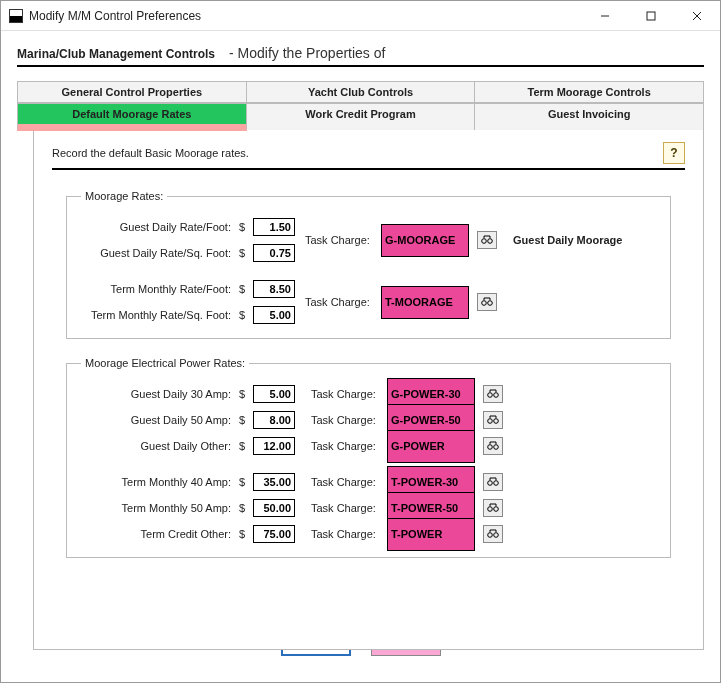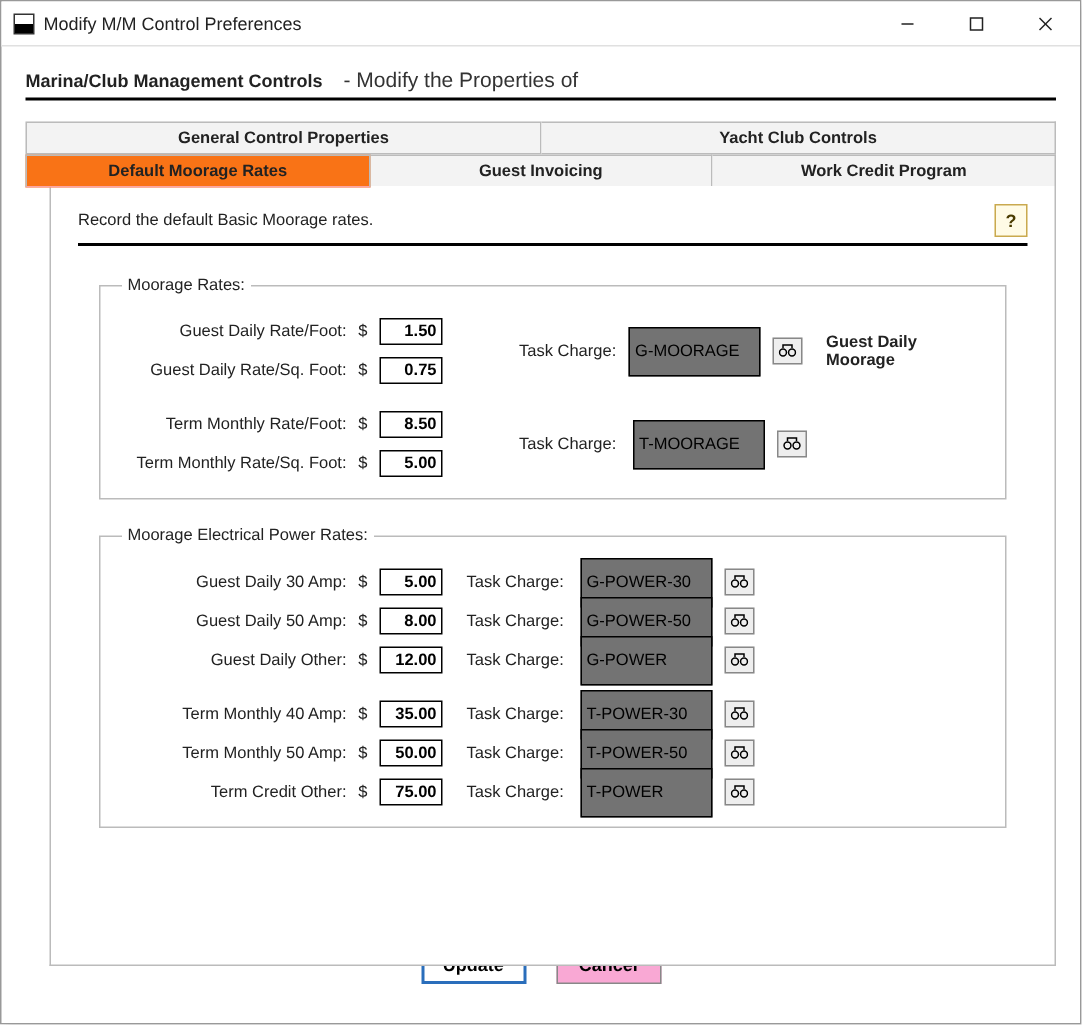--- a/index.html
+++ b/index.html
@@ -24,21 +24,21 @@
   .subtitle-row .h1 { font-weight: bold; font-size: 12px; }
   .subtitle-row .h2 { font-size: 14px; color: #333; }
   .tabs { margin-top: 14px; position: relative; }
   .tabrow { display: flex; }
   .tab {
     flex: 1; text-align: center; padding: 4px 0;
     background: #f3f3f3; border: 1px solid #bbb;
     font-weight: bold; font-size: 11px;
   }
   .tab + .tab { border-left: none; }
-  .tab.active { background: #f97316; border-bottom: 1px solid #fca5a5; position: relative; z-index: 2;}
+  .tab.active { background: #22c55e; border-bottom: 7px solid #fca5a5; position: relative; z-index: 2;}
   .tabpanel {
     border: 1px solid #bbb; border-top: none;
     padding: 12px 18px 40px 18px;
     min-height: 520px;
     position: relative; top: -1px; background: #fff; z-index: 1; margin-left: 16px;
   }
   .instruction-row { display: flex; align-items: center; border-bottom: 2px solid #000; padding-bottom: 4px; margin-bottom: 20px;}
   .instruction-row .txt { flex: 1; }
   .helpbtn { width: 22px; height: 22px; border: 1px solid #c9a94f; background: #fffbe6; display: flex; align-items: center; justify-content: center; font-weight: bold; color: #4a3b00; font-size: 12px;}
   fieldset {
@@ -52,29 +52,29 @@
   .lbl { width: 150px; text-align: right; }
   .dollar { width: 10px; text-align: right; padding-right: 2px;}
   .val {
     width: 42px; height: 18px; border: 1px solid #000;
     text-align: right; padding: 1px 3px 1px 1px;
     font-size: 11px; font-weight: bold; background: #fff;
   }
   .tc-lbl { margin-left: 10px; width: 70px;}
   .tc-val {
     width: 88px; height: 33px; border: 1px solid #000;
-    padding: 1px 3px; font-size: 11px; font-weight: normal; background: #737373;
+    padding: 1px 3px; font-size: 11px; font-weight: bold; background: #ec4899;
   }
   .lookup {
     width: 20px; height: 18px; border: 1px solid #888; background: #eee;
     display: flex; align-items: center; justify-content: center; margin-left: 2px;
   }
   .lookup svg { width: 12px; height: 10px; }
   .side-lbl { margin-left: 10px; font-weight: bold; font-size: 11px;}
-  .two-row-wrap { display: flex; gap: 41px; }
+  .two-row-wrap { display: flex; }
   .two-row-wrap .left { display: flex; flex-direction: column; }
   .two-row-wrap .right { display: flex; flex-direction: column; justify-content: center; align-items: flex-start; padding-left: 0;}
   .footer-btns {
     position: absolute; left: 0; right: 0; bottom: 26px;
     display: flex; justify-content: center; gap: 20px;
   }
   .btn {
     min-width: 70px; height: 26px; border: 1px solid #888; background: #f9a8d4;
     font-size: 12px; font-weight: bold; padding: 0 12px;
   }
@@ -112,25 +112,26 @@
   <div class="content">
     <div class="subtitle-row">
       <span class="h1">Marina/Club Management Controls</span>
       <span class="h2">- Modify the Properties of</span>
     </div>
 
     <div class="tabs">
       <div class="tabrow">
         <div class="tab">General Control Properties</div>
         <div class="tab">Yacht Club Controls</div>
+        <div class="tab">Term Moorage Controls</div>
       </div>
       <div class="tabrow">
         <div class="tab active">Default Moorage Rates</div>
+        <div class="tab">Work Credit Program</div>
         <div class="tab">Guest Invoicing</div>
-        <div class="tab">Work Credit Program</div>
       </div>
 
       <div class="tabpanel">
         <div class="instruction-row">
           <span class="txt">Record the default Basic Moorage rates.</span>
           <div class="helpbtn">
             <span>?</span>
           </div>
         </div>
 

